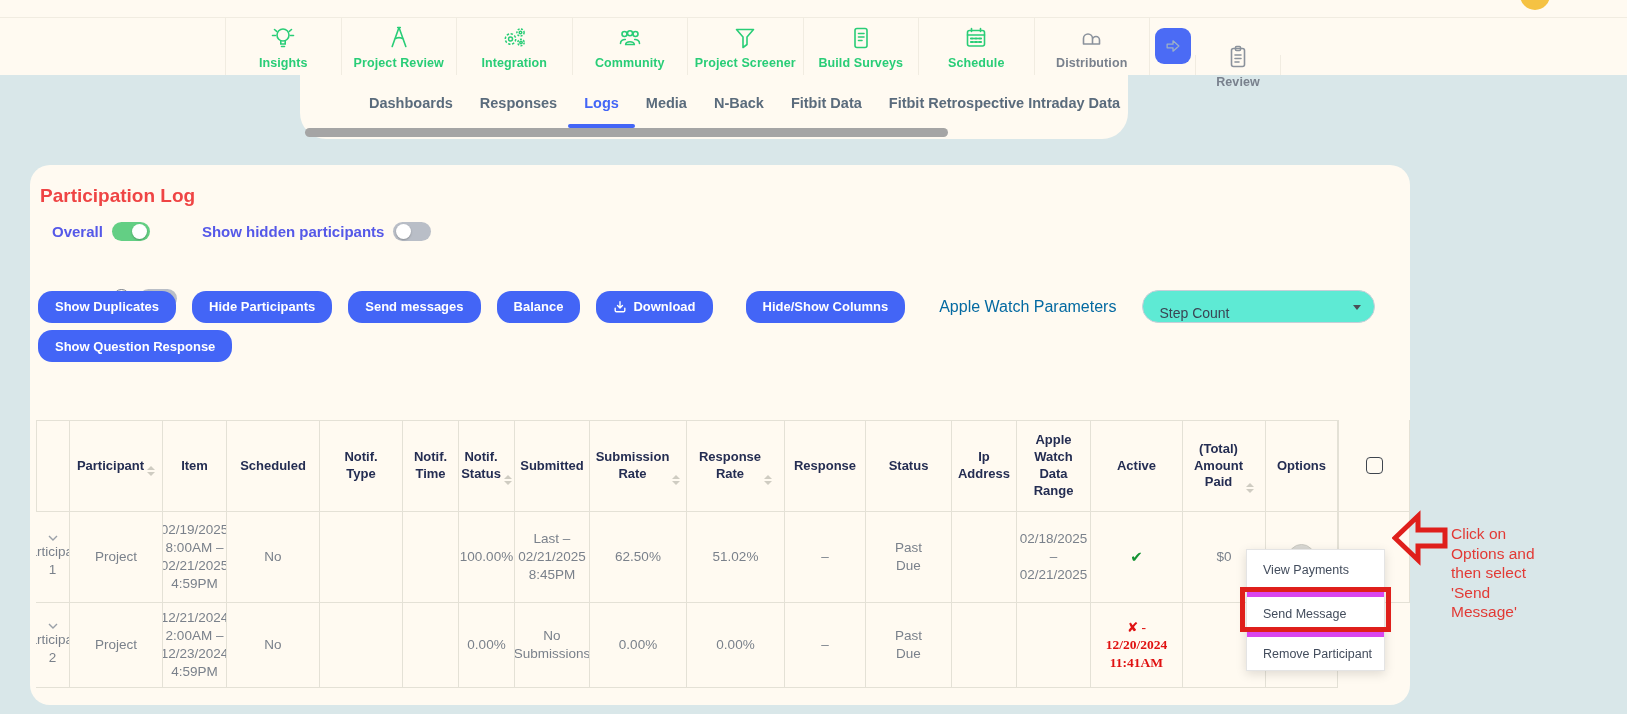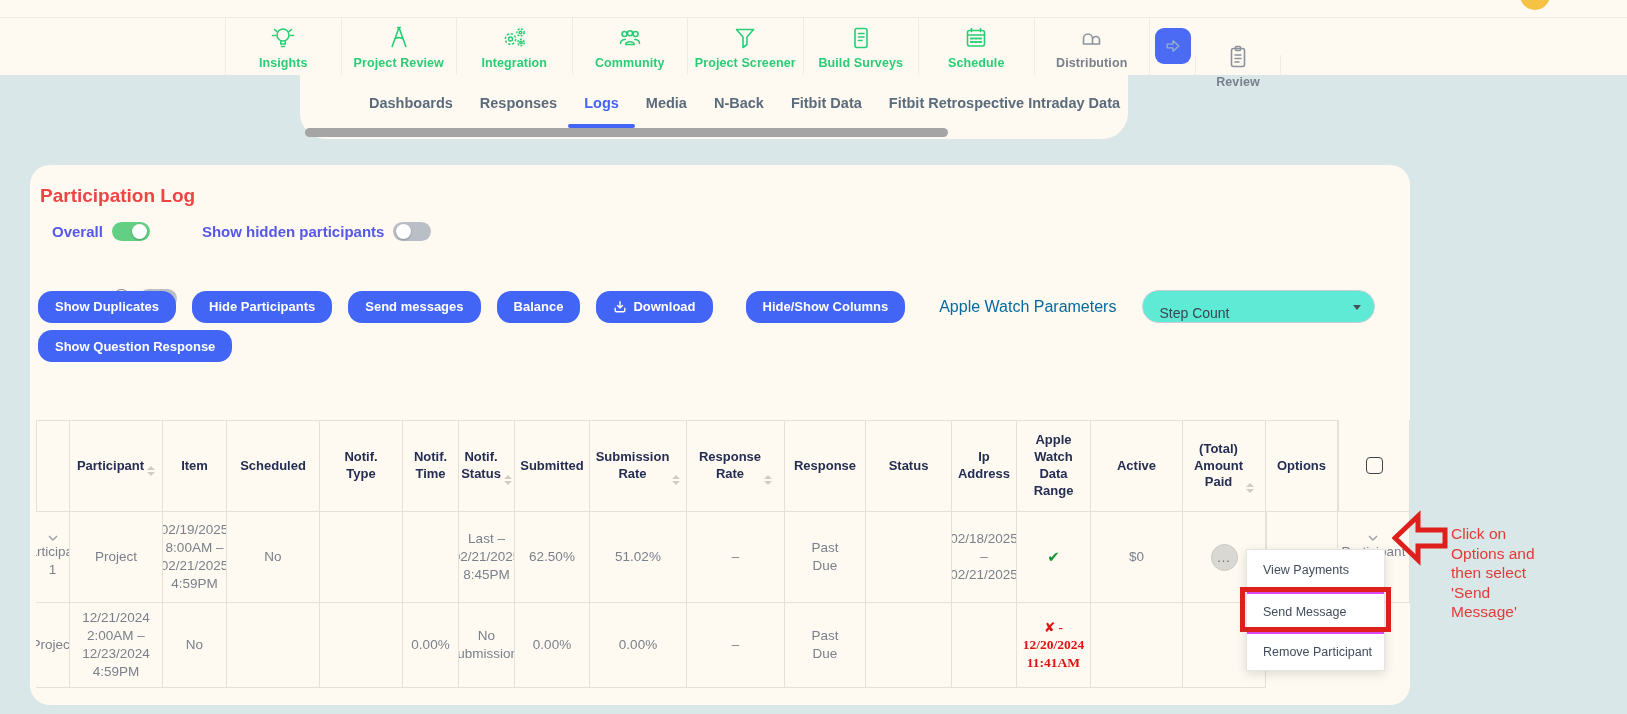--- a/index.html
+++ b/index.html
@@ -86,21 +86,21 @@
            font-size:13.5px;line-height:1.3;}
   .opt-btn{width:27px;height:27px;border-radius:50%;background:#d9d8d3;border:1px solid #c9c8c1;
            color:#75746d;font-size:14px;letter-spacing:1px;display:flex;align-items:center;
            justify-content:center;line-height:1;cursor:pointer;}
 
   
   .ctxmenu{position:absolute;left:1246px;top:549px;width:139px;background:#ffffff;
            border:1px solid #e4e4e4;box-shadow:0 3px 10px rgba(0,0,0,.13);z-index:10;}
   .ctxitem{height:40px;display:flex;align-items:center;padding-left:16px;font-size:12.5px;
            color:#424c5c;cursor:pointer;background:#fff;}
-  .ctxitem + .ctxitem{border-top:4px solid #d946ef;}
+  .ctxitem + .ctxitem{border-top:7px solid #d946ef;}
   .red-rect{position:absolute;left:1240px;top:587px;width:151px;height:45px;
             border:5px solid #df1f1b;z-index:12;pointer-events:none;}
   .red-arrow{position:absolute;left:1392px;top:509px;z-index:12;}
   .annotation{position:absolute;left:1451px;top:504px;width:130px;font-size:15.5px;line-height:19.5px;
               color:#e23a35;white-space:pre-line;z-index:12;margin-top:20px;}
 </style>
 </head>
 <body>
 
 <div class="screen">
@@ -332,20 +332,21 @@
         </span>
       </div>
       <div class="c td"><span>Project</span></div>
       <div class="c td"><span>02/19/2025
 8:00AM –
 02/21/2025
 4:59PM</span></div>
       <div class="c td"><span>No</span></div>
       <div class="c td"></div>
       <div class="c td"></div>
+      <div class="c td"><span>100.00%</span></div>
       <div class="c td"><span>Last –
 02/21/2025
 8:45PM</span></div>
       <div class="c td"><span>62.50%</span></div>
       <div class="c td"><span>51.02%</span></div>
       <div class="c td"><span>–</span></div>
       <div class="c td"><span>Past
 Due</span></div>
       <div class="c td"></div>
       <div class="c td"><span>02/18/2025

